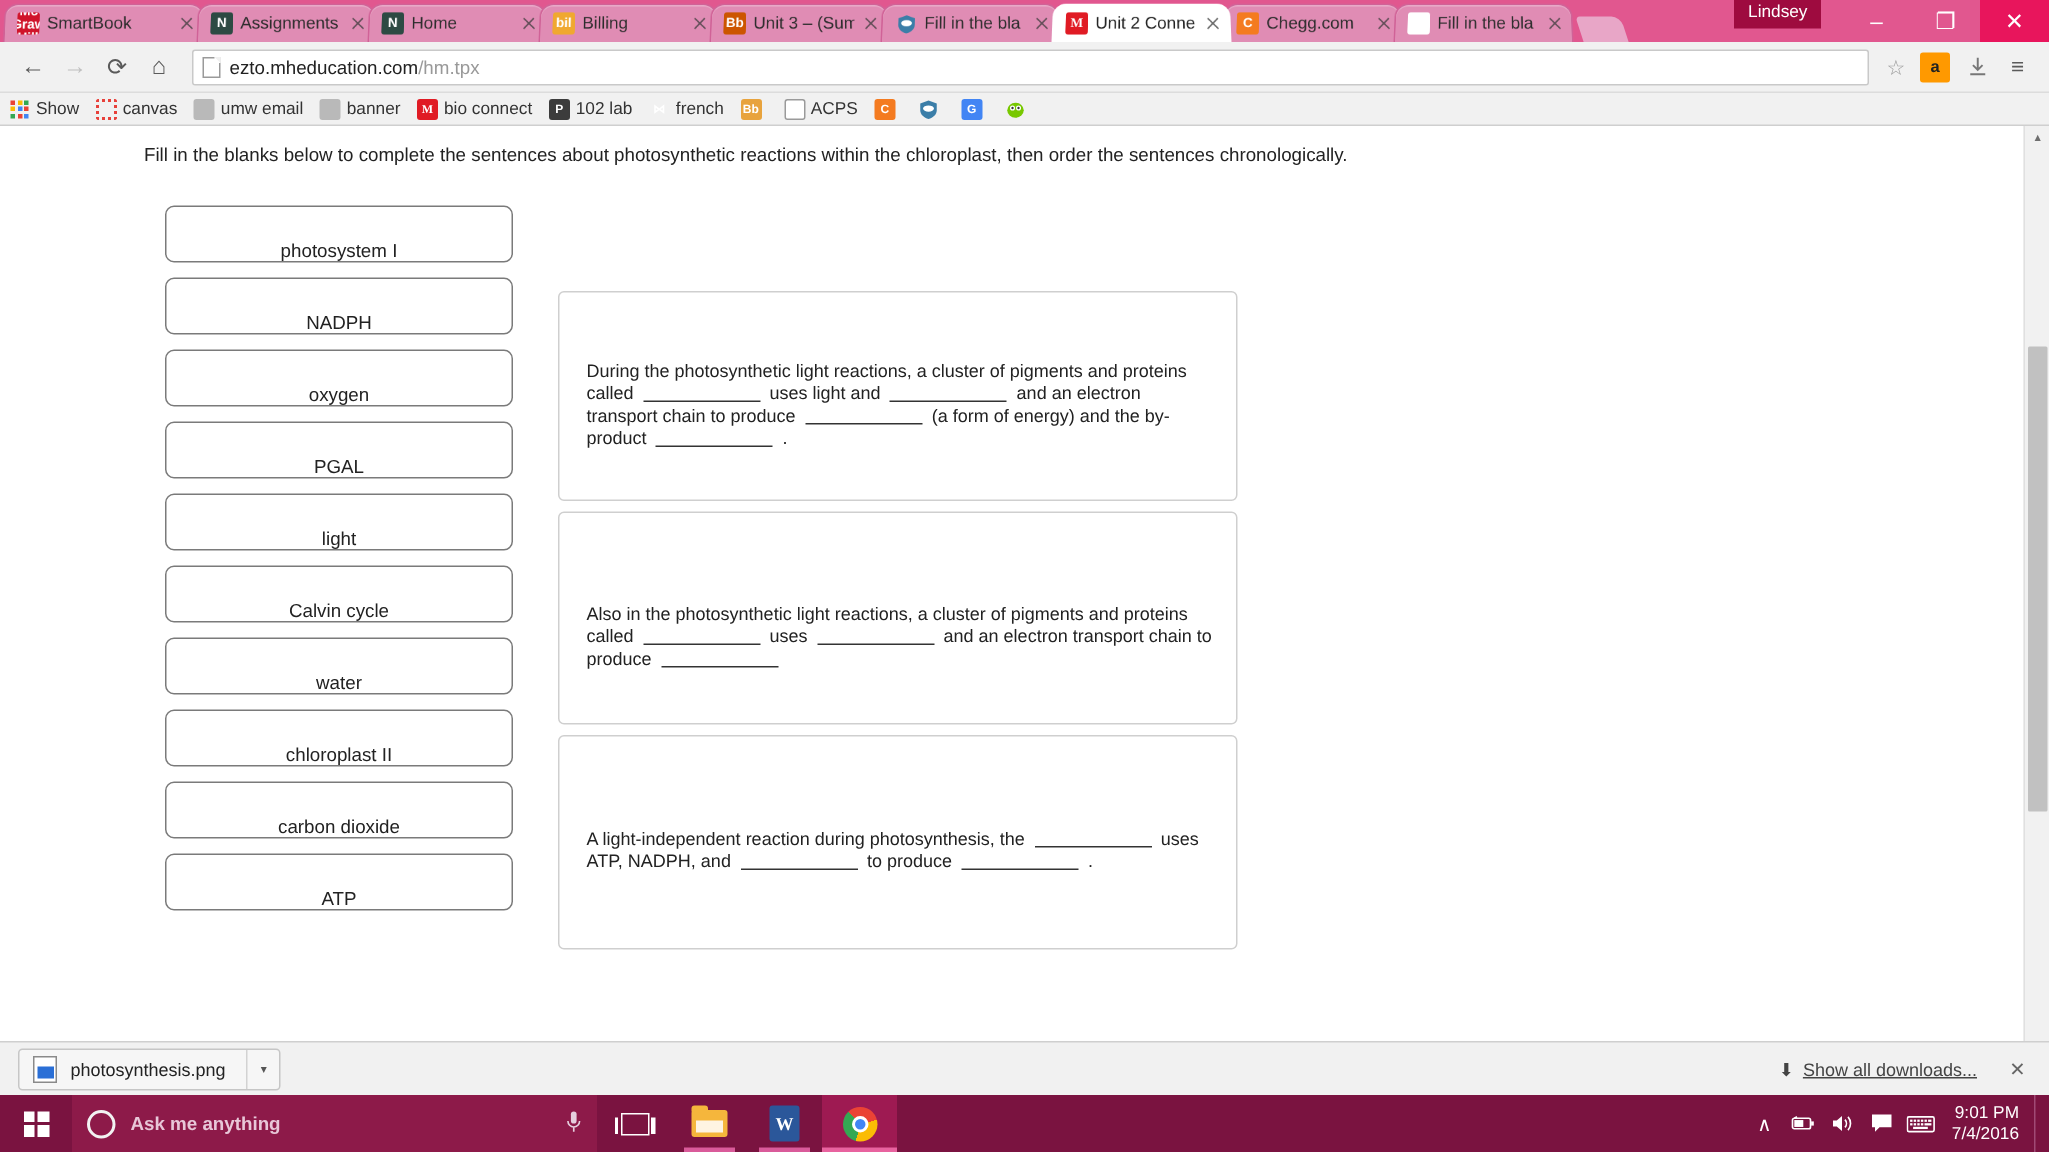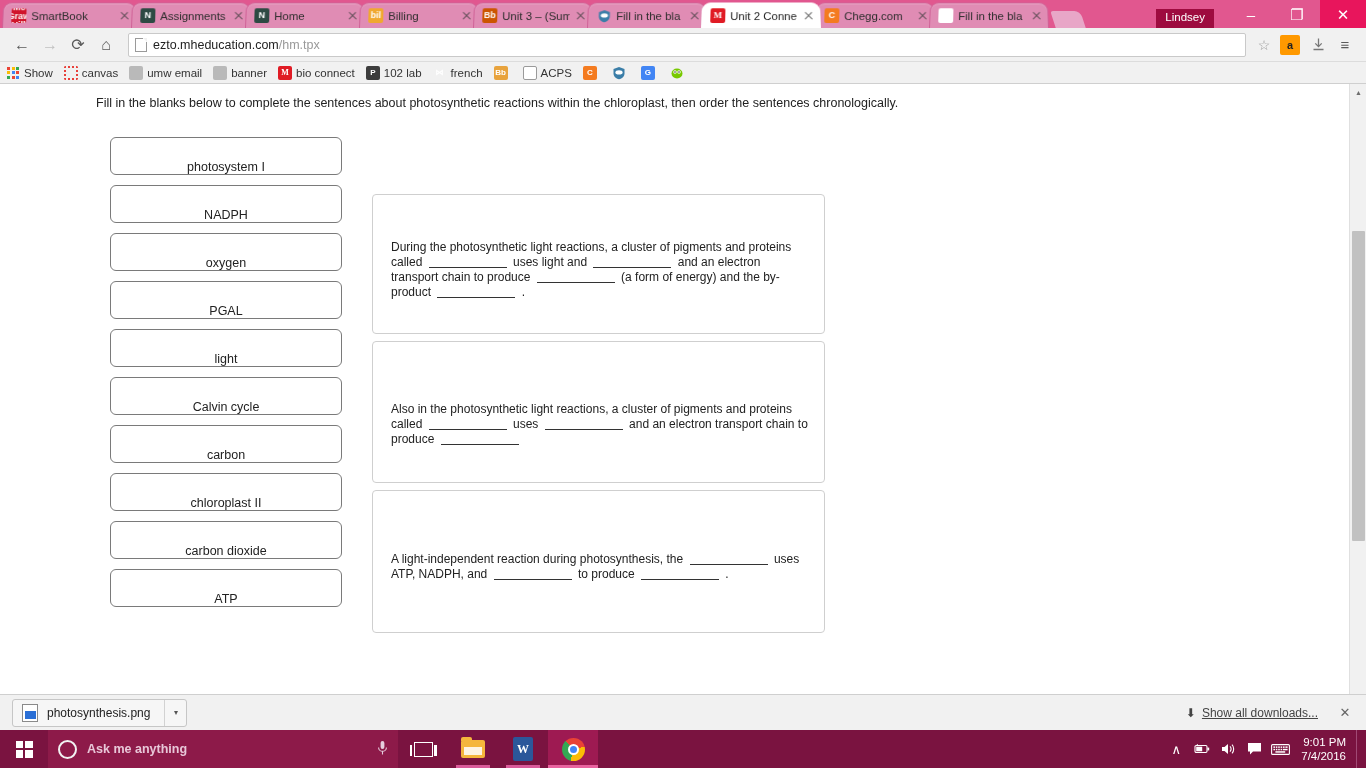--- a/index.html
+++ b/index.html
@@ -91,21 +91,21 @@
   #newtab-btn {
     width: 30px; height: 17px;
     background: #e8a6c7;
     border-top-left-radius: 3px; border-top-right-radius: 6px;
     margin-left: 10px; margin-bottom: 0;
     flex: 0 0 auto;
     transform: skewX(18deg);
   }
   #win-controls {
     position: absolute; right: 0; top: 0;
-    height: 28px; display: flex; align-items: flex-end; margin-left: 41px;
+    height: 28px; display: flex; align-items: flex-start; margin-left: 41px;
   }
   #profile-chip {
     background: #9e0b3f; color: #fff;
     font-size: 11.5px; padding: 2px 9px 3px; margin-right: 14px;
     line-height: 1.2;
   }
   .winbtn {
     width: 46px; height: 28px;
     display: flex; align-items: center; justify-content: center;
     color: #fff; font-size: 15px; line-height: 1;
@@ -555,21 +555,21 @@
         <div class="tile">
             <span>PGAL</span>
           </div>
         <div class="tile">
             <span>light</span>
           </div>
         <div class="tile">
             <span>Calvin cycle</span>
           </div>
         <div class="tile">
-            <span>carbon</span>
+            <span>water</span>
           </div>
         <div class="tile">
             <span>chloroplast II</span>
           </div>
         <div class="tile">
             <span>carbon dioxide</span>
           </div>
         <div class="tile">
             <span>ATP</span>
           </div>

